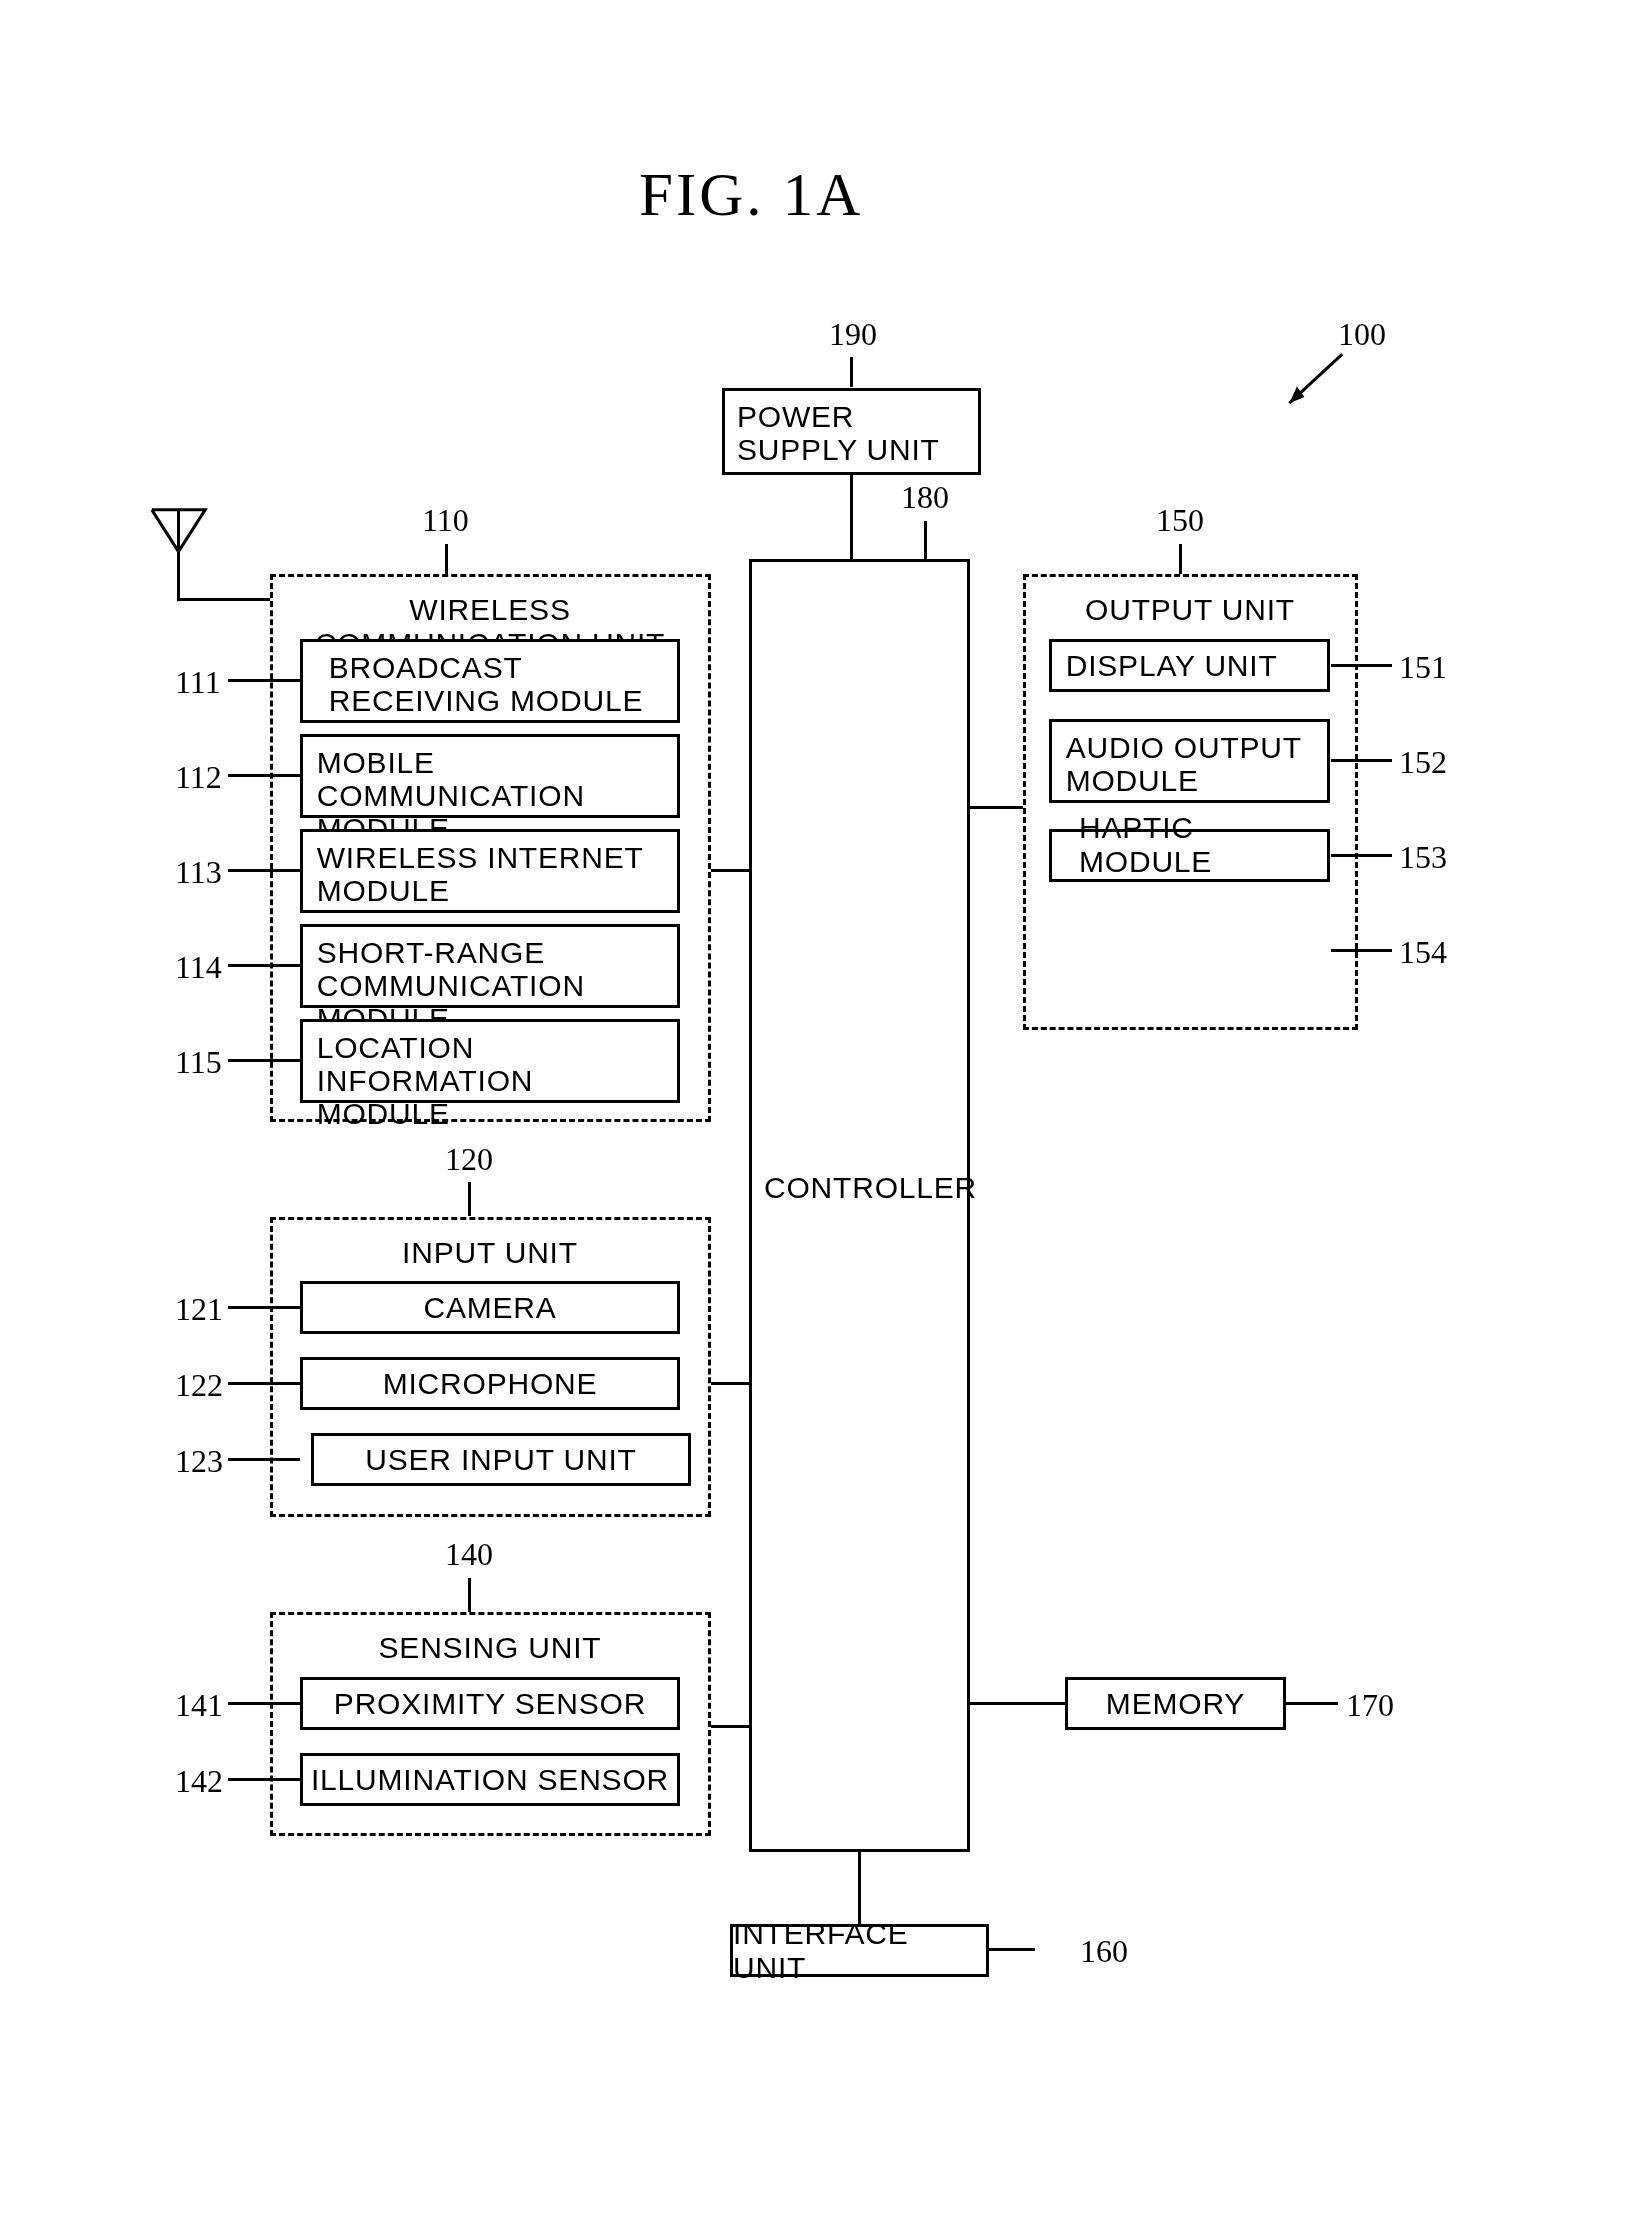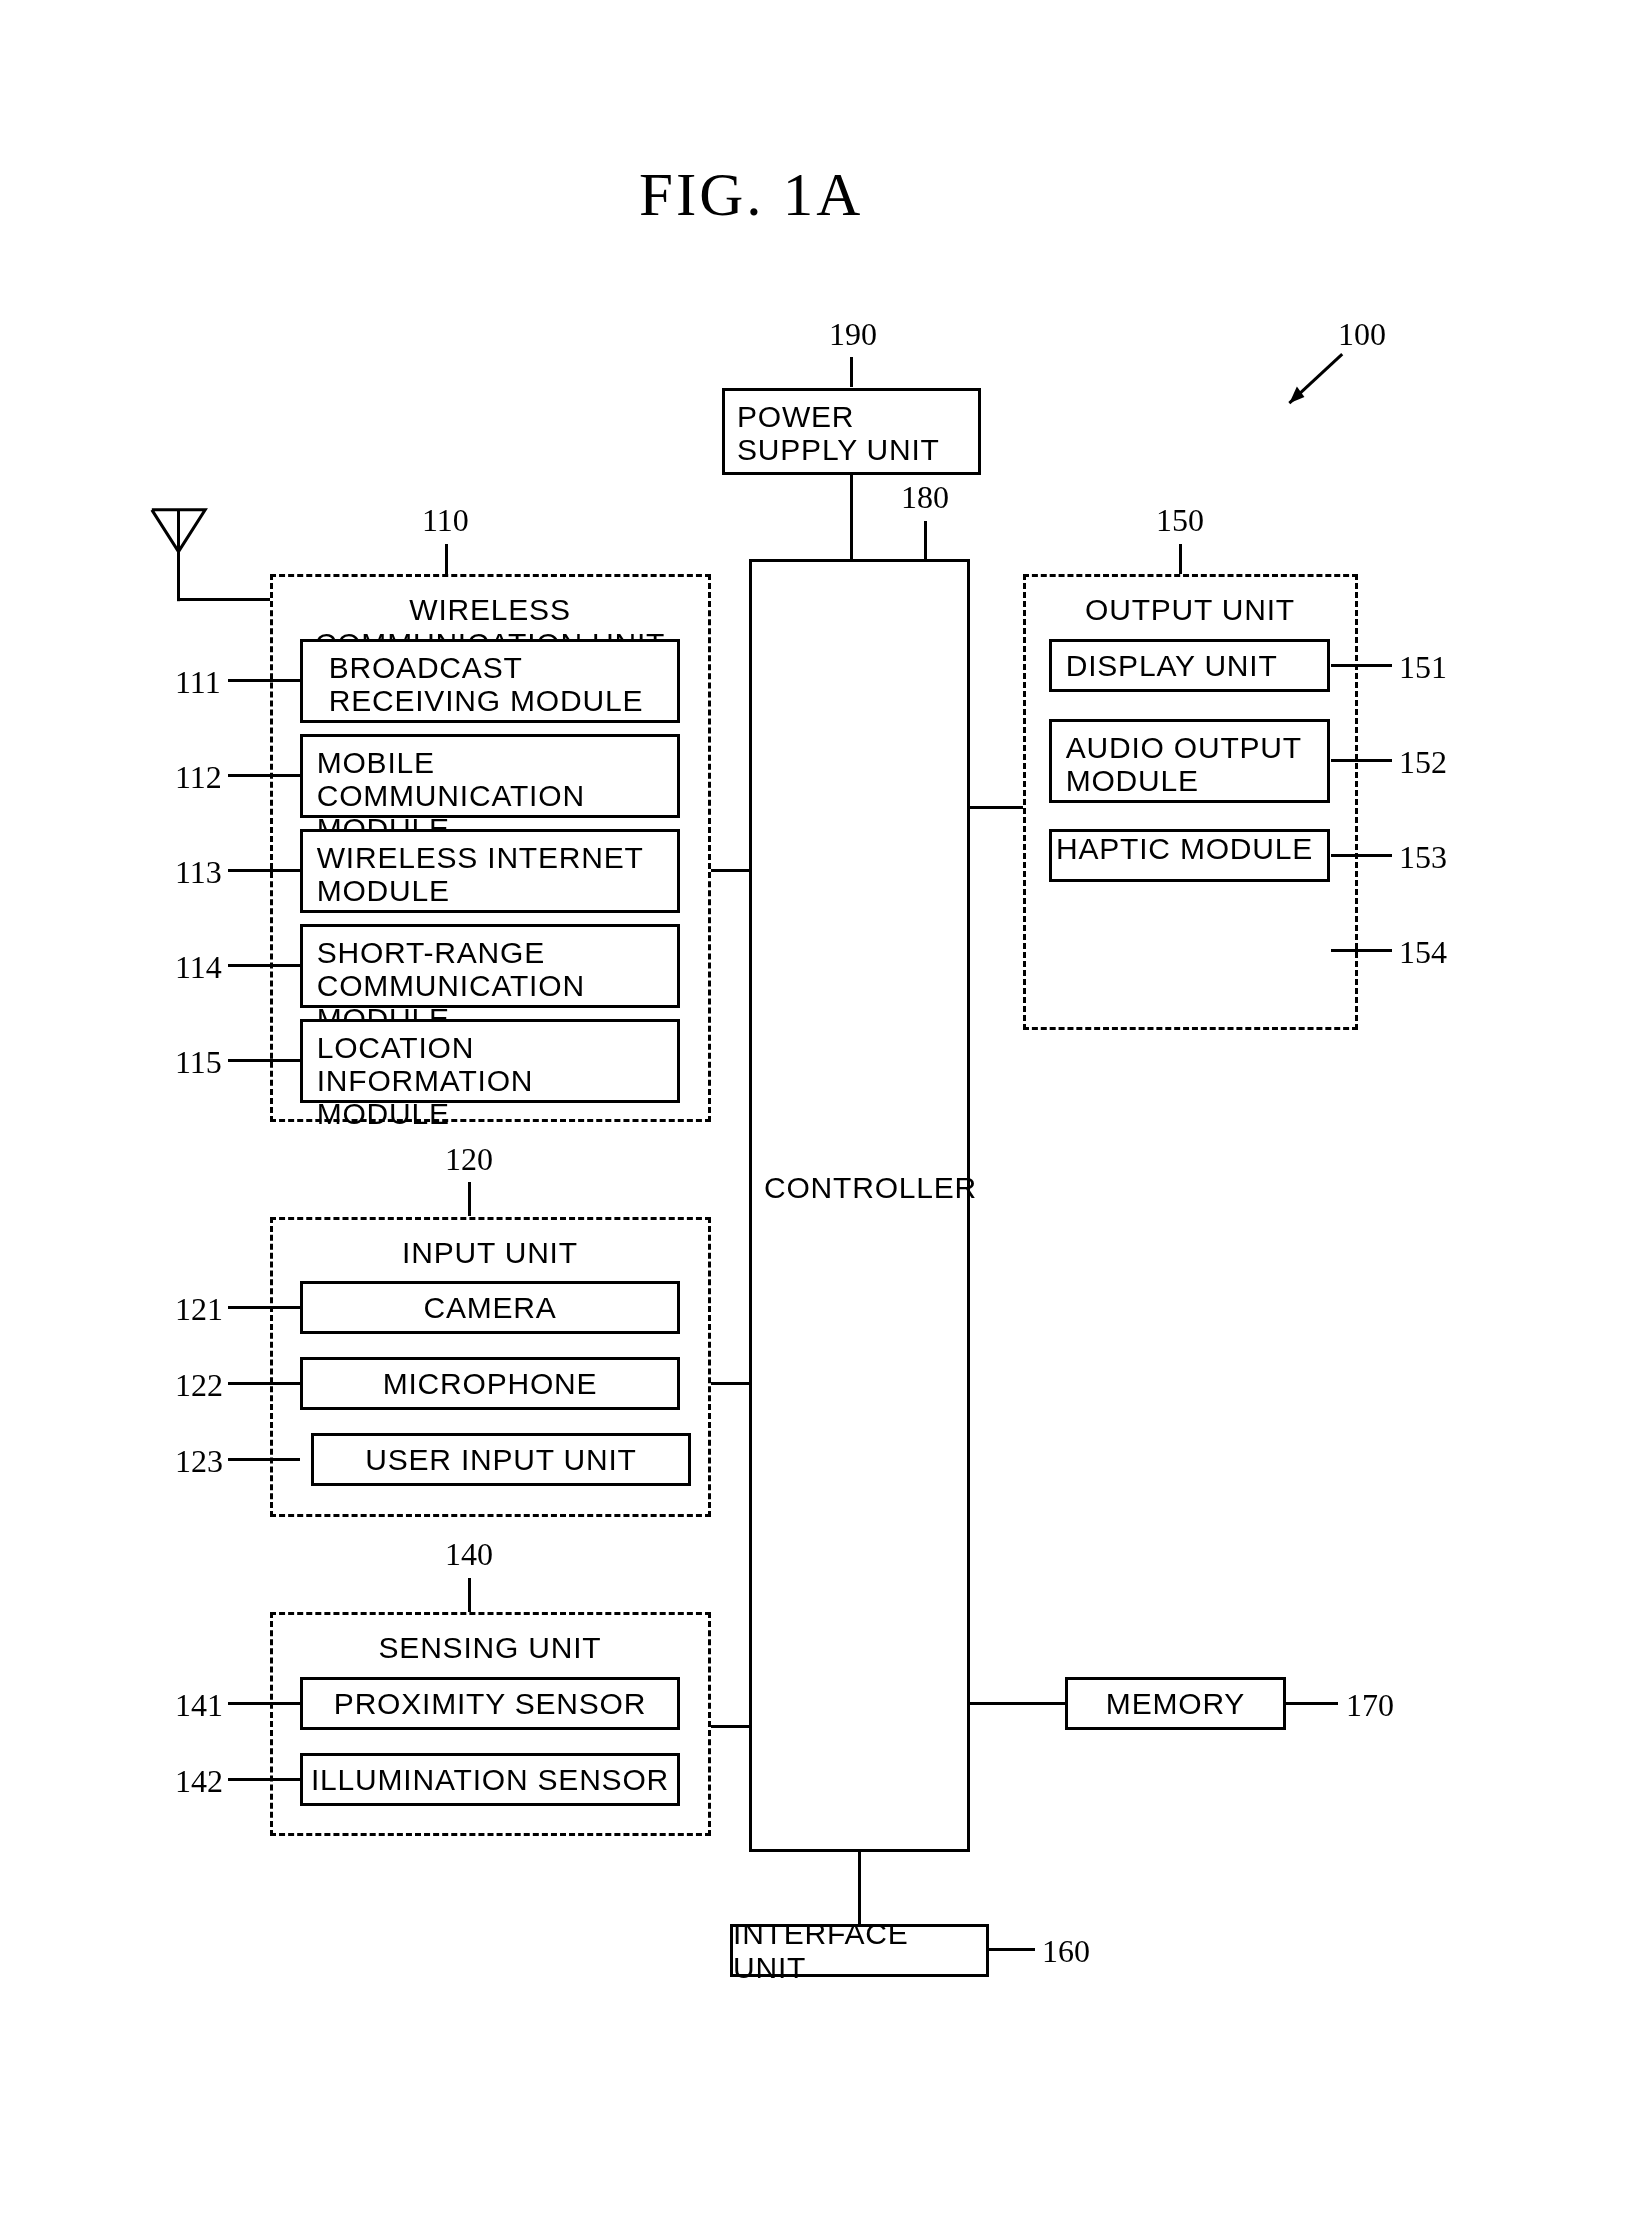--- a/index.html
+++ b/index.html
@@ -78,21 +78,21 @@
 
   <div class="abs solidbox" style="left:749px; top:559px; width:221px; height:1293px;"></div>
   <div class="abs blocktxt" style="left:764px; top:1171px; width:190px; text-align:left;">CONTROLLER</div>
 
   <div class="abs vline" style="left:858px; top:1852px; width:3px; height:72px;"></div>
 
   <div class="abs solidbox" style="left:730px; top:1924px; width:259px; height:53px; display:flex; align-items:center; justify-content:center;">
     <div class="blocktxt">INTERFACE UNIT</div>
   </div>
   <div class="abs hline" style="left:989px; top:1948px; width:46px; height:3px;"></div>
-  <div class="abs reflabel" style="left:1042px; top:1933px;">160</div>
+  <div class="abs reflabel" style="left:1080px; top:1933px;">160</div>
 
   <svg class="conn" style="left:148px; top:506px;" width="61" height="99" viewBox="0 0 80 130">
     <polyline points="5,5 40,60 75,5 5,5" fill="none" stroke="#000" stroke-width="4"></polyline>
     <line x1="40" y1="5" x2="40" y2="125" stroke="#000" stroke-width="4"></line>
   </svg>
   <div class="abs hline" style="left:179px; top:598px; width:91px; height:3px;"></div>
 
   <div class="abs reflabel" style="left:422px; top:502px;">110</div>
   <div class="abs vline" style="left:445px; top:544px; width:3px; height:30px;"></div>
 
@@ -187,21 +187,21 @@
   <div class="abs hline" style="left:1331px; top:664px; width:61px; height:3px;"></div>
   <div class="abs reflabel" style="left:1399px; top:649px;">151</div>
 
   <div class="abs solidbox" style="left:1049px; top:719px; width:281px; height:84px; padding:9px 13.7px;">
     <div class="blocktxt" style="line-height:1.1;">AUDIO OUTPUT MODULE</div>
   </div>
   <div class="abs hline" style="left:1331px; top:759px; width:61px; height:3px;"></div>
   <div class="abs reflabel" style="left:1399px; top:744px;">152</div>
   <div class="abs hline" style="left:970px; top:806px; width:53px; height:3px;"></div>
 
-  <div class="abs solidbox" style="left:1049px; top:829px; width:281px; height:53px; display:flex; align-items:flex-start; padding-left:4px;">
+  <div class="abs solidbox" style="left:1049px; top:829px; width:281px; height:53px; display:flex; align-items:flex-end; padding-left:27px;">
     <div class="blocktxt">HAPTIC MODULE</div>
   </div>
   <div class="abs hline" style="left:1331px; top:854px; width:61px; height:3px;"></div>
   <div class="abs reflabel" style="left:1399px; top:839px;">153</div>
 
   <div class="abs hline" style="left:1331px; top:949px; width:61px; height:3px;"></div>
   <div class="abs reflabel" style="left:1399px; top:934px;">154</div>
 
   <div class="abs solidbox" style="left:1065px; top:1677px; width:221px; height:53px; display:flex; align-items:center; justify-content:center;">
     <div class="blocktxt">MEMORY</div>

